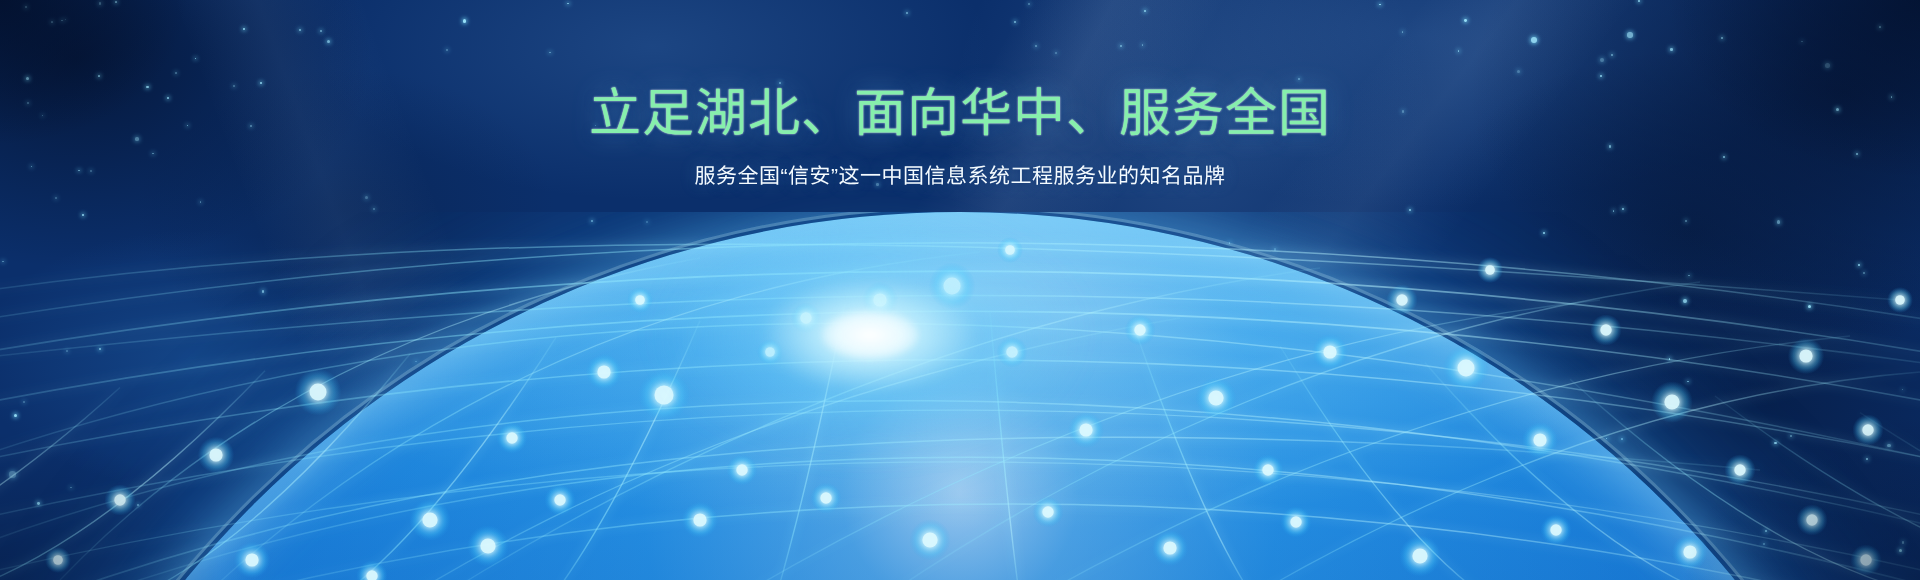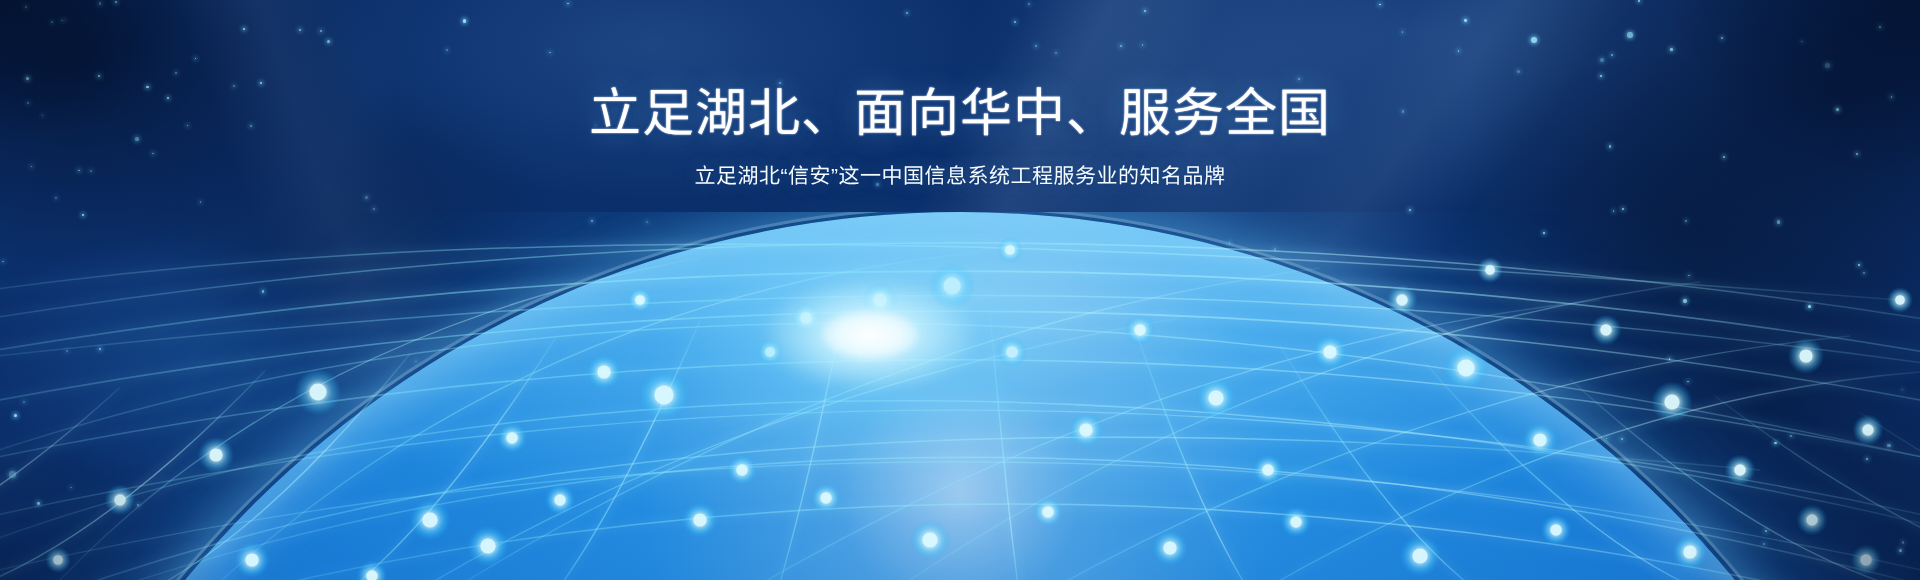--- a/index.html
+++ b/index.html
@@ -131,21 +131,21 @@
     position:absolute;
     left:0;right:0;top:86px;
     text-align:center;
     z-index:20;
   }
   .headline{
     margin:0;
     font-size:52px;
     line-height:1.06;
     font-weight:400;
-    color:#ffffff;
+    color:#86efac;
     letter-spacing:1px;
     text-shadow:
       0 0 2px rgba(255,255,255,0.9),
       0 2px 10px rgba(10,50,120,0.85),
       0 0 26px rgba(120,200,255,0.45);
   }
   .subline{
     margin:22px 0 0 0;
     font-size:21px;
     line-height:1.2;
@@ -473,16 +473,16 @@
   <div class="hotspot">
     <div class="h1"></div>
       <div class="h2"></div>
       <div class="h3"></div>
   </div>
 
   <div class="vignette"></div>
 
   <div class="copy">
     <h1 class="headline">立足湖北、面向华中、服务全国</h1>
-    <p class="subline">立足湖北“信安”这一中国信息系统工程服务业的知名品牌</p>
+    <p class="subline">服务全国“信安”这一中国信息系统工程服务业的知名品牌</p>
   </div>
 
 </div>
 
 </body></html>

